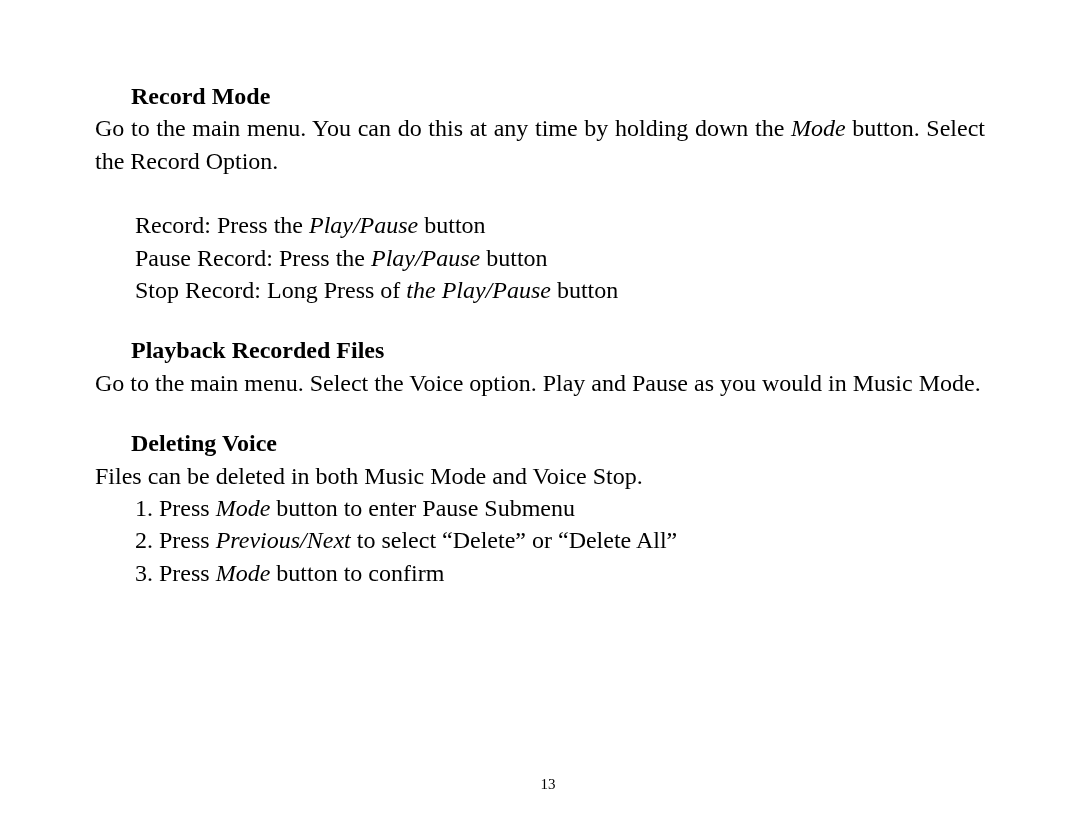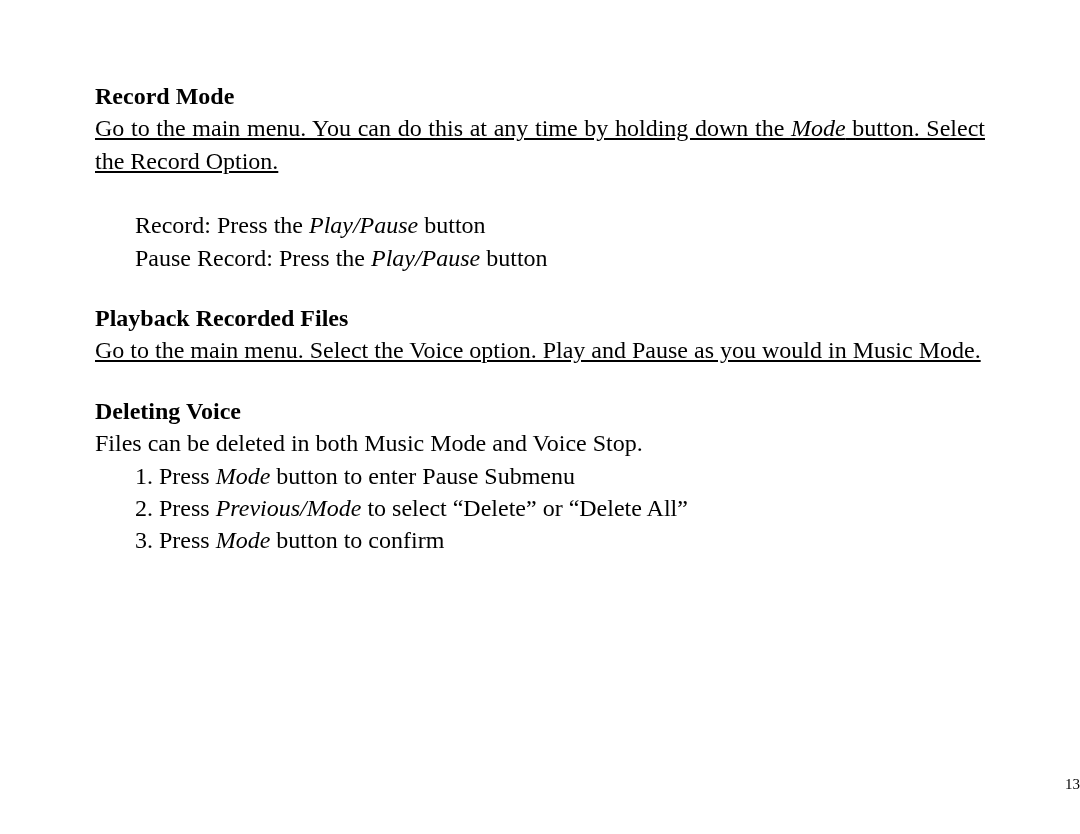--- a/index.html
+++ b/index.html
@@ -9,43 +9,43 @@
       background: #ffffff;
       font-family: "Times New Roman", Times, serif;
       color: #000000;
       padding: 80px 95px 40px 95px;
       position: relative;
       font-size: 24px;
       line-height: 1.35;
     }
     .section-heading {
       font-weight: bold;
+      margin-left: 36px;
     }
     .body-text {
       text-align: justify;
-      text-decoration: underline;
     }
     .indent {
       padding-left: 40px;
     }
     .spacer {
       height: 32px;
     }
     .spacer-med {
       height: 28px;
     }
     .italic {
       font-style: italic;
     }
     .page-number {
       position: absolute;
       bottom: 40px;
       left: 16px;
       right: 0;
-      text-align: right;
+      text-align: center;
       font-size: 15px;
     }
     .inline { display: inline; }
   </style>
 </head>
 <body>
 
 <div class="section-heading">Record Mode</div>
 <div class="body-text">
   <span class="inline">Go to the main menu. You can do this at any time by holding down the </span><span class="inline italic">Mode</span><span class="inline"> button. Select the Record Option.</span>
@@ -53,36 +53,39 @@
 
 <div class="spacer"></div>
 
 <div class="indent">
   <div>
     <span class="inline">Record: Press the </span><span class="inline italic">Play/Pause</span><span class="inline"> button</span>
   </div>
   <div>
     <span class="inline">Pause Record: Press the </span><span class="inline italic">Play/Pause</span><span class="inline"> button</span>
   </div>
+  <div>
+    <span class="inline">Stop Record: Long Press of </span><span class="inline italic">the Play/Pause</span><span class="inline"> button</span>
+  </div>
 </div>
 
 <div class="spacer-med"></div>
 
 <div class="section-heading">Playback Recorded Files</div>
 <div class="body-text">Go to the main menu. Select the Voice option. Play and Pause as you would in Music Mode.</div>
 
 <div class="spacer-med"></div>
 
 <div class="section-heading">Deleting Voice</div>
 <div>Files can be deleted in both Music Mode and Voice Stop.</div>
 <div class="indent">
   <div>
     <span class="inline">1. Press </span><span class="inline italic">Mode</span><span class="inline"> button to enter Pause Submenu</span>
   </div>
   <div>
-    <span class="inline">2. Press </span><span class="inline italic">Previous/Mode</span><span class="inline"> to select “Delete” or “Delete All”</span>
+    <span class="inline">2. Press </span><span class="inline italic">Previous/Next</span><span class="inline"> to select “Delete” or “Delete All”</span>
   </div>
   <div>
     <span class="inline">3. Press </span><span class="inline italic">Mode</span><span class="inline"> button to confirm</span>
   </div>
 </div>
 
 <div class="page-number">13</div>
 
 </body></html>

